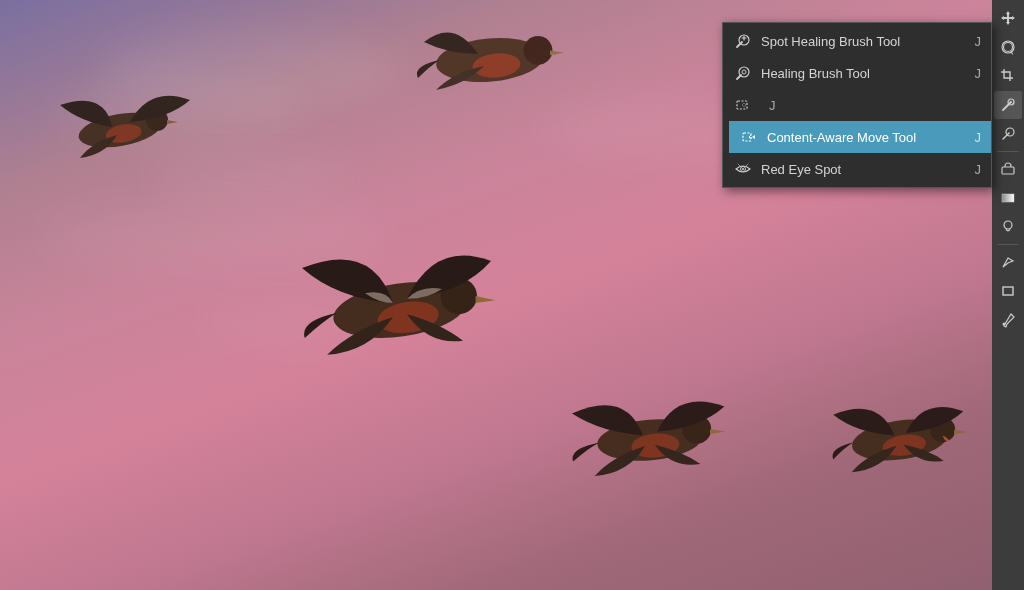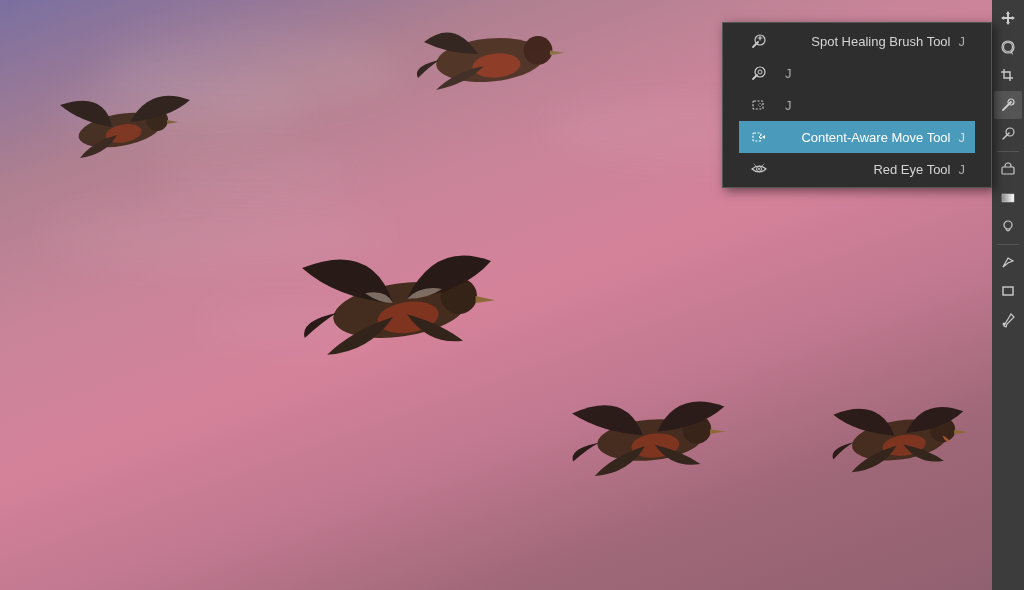--- a/index.html
+++ b/index.html
@@ -84,37 +84,37 @@
     
     .tool-dropdown {
       position: absolute;
       right: 32px;
       top: 22px;
       width: 270px;
       background: #2e2e2e;
       border: 1px solid #555;
       box-shadow: 3px 3px 10px rgba(0,0,0,0.5);
       z-index: 20;
-      padding: 2px 16px;
-      text-align: right;
+      padding: 2px 0;
     }
 
     .dropdown-item {
       display: flex;
       align-items: center;
       padding: 6px 10px;
       cursor: pointer;
       color: #d4d4d4;
       font-size: 13px;
       position: relative;
     }
 
     .dropdown-item.highlighted {
       background: #4a9abb;
       color: #fff;
+      margin-left: 6px;
     }
 
     .dropdown-item .item-icon {
       width: 20px;
       height: 20px;
       margin-right: 8px;
       display: flex;
       align-items: center;
       justify-content: center;
       flex-shrink: 0;
@@ -340,20 +340,21 @@
   </div>
 
   <div class="dropdown-item">
     <div class="item-icon">
       <svg viewBox="0 0 16 16" xmlns="http://www.w3.org/2000/svg">
         <circle cx="9" cy="7" r="5" fill="none" stroke="#ccc" stroke-width="1.2"></circle>
         <path d="M2 14L6 10" stroke="#ccc" stroke-width="1.8" stroke-linecap="round"></path>
         <circle cx="9" cy="7" r="2" fill="none" stroke="#ccc" stroke-width="1"></circle>
       </svg>
     </div>
+    <span class="item-label">Healing Brush Tool</span>
     <span class="item-shortcut">J</span>
   </div>
 
   <div class="dropdown-item">
     <div class="item-icon">
       <svg viewBox="0 0 16 16" xmlns="http://www.w3.org/2000/svg">
         <rect x="2" y="4" width="10" height="8" rx="1" fill="none" stroke="#ccc" stroke-width="1.2" stroke-dasharray="2,1.5"></rect>
         <path d="M8 2l4 4-4 4-4-4z" fill="none" stroke="#ccc" stroke-width="0.8" transform="translate(5,5) scale(0.5)"></path>
       </svg>
     </div>
@@ -374,17 +375,17 @@
 
   <div class="dropdown-item">
     <div class="item-icon">
       <svg viewBox="0 0 16 16" xmlns="http://www.w3.org/2000/svg">
         <path d="M1 8 Q8 2 15 8 Q8 14 1 8Z" fill="none" stroke="#ccc" stroke-width="1.2"></path>
         <circle cx="8" cy="8" r="2.5" fill="none" stroke="#ccc" stroke-width="1"></circle>
         <circle cx="8" cy="8" r="1" fill="#ccc"></circle>
         <path d="M5 5L3 3M11 5L13 3" stroke="#ccc" stroke-width="1" stroke-linecap="round" opacity="0.6"></path>
       </svg>
     </div>
-    <span class="item-label">Red Eye Tool</span>
+    <span class="item-label">Red Eye Spot</span>
     <span class="item-shortcut">J</span>
   </div>
 
 </div>
 
 </body></html>

